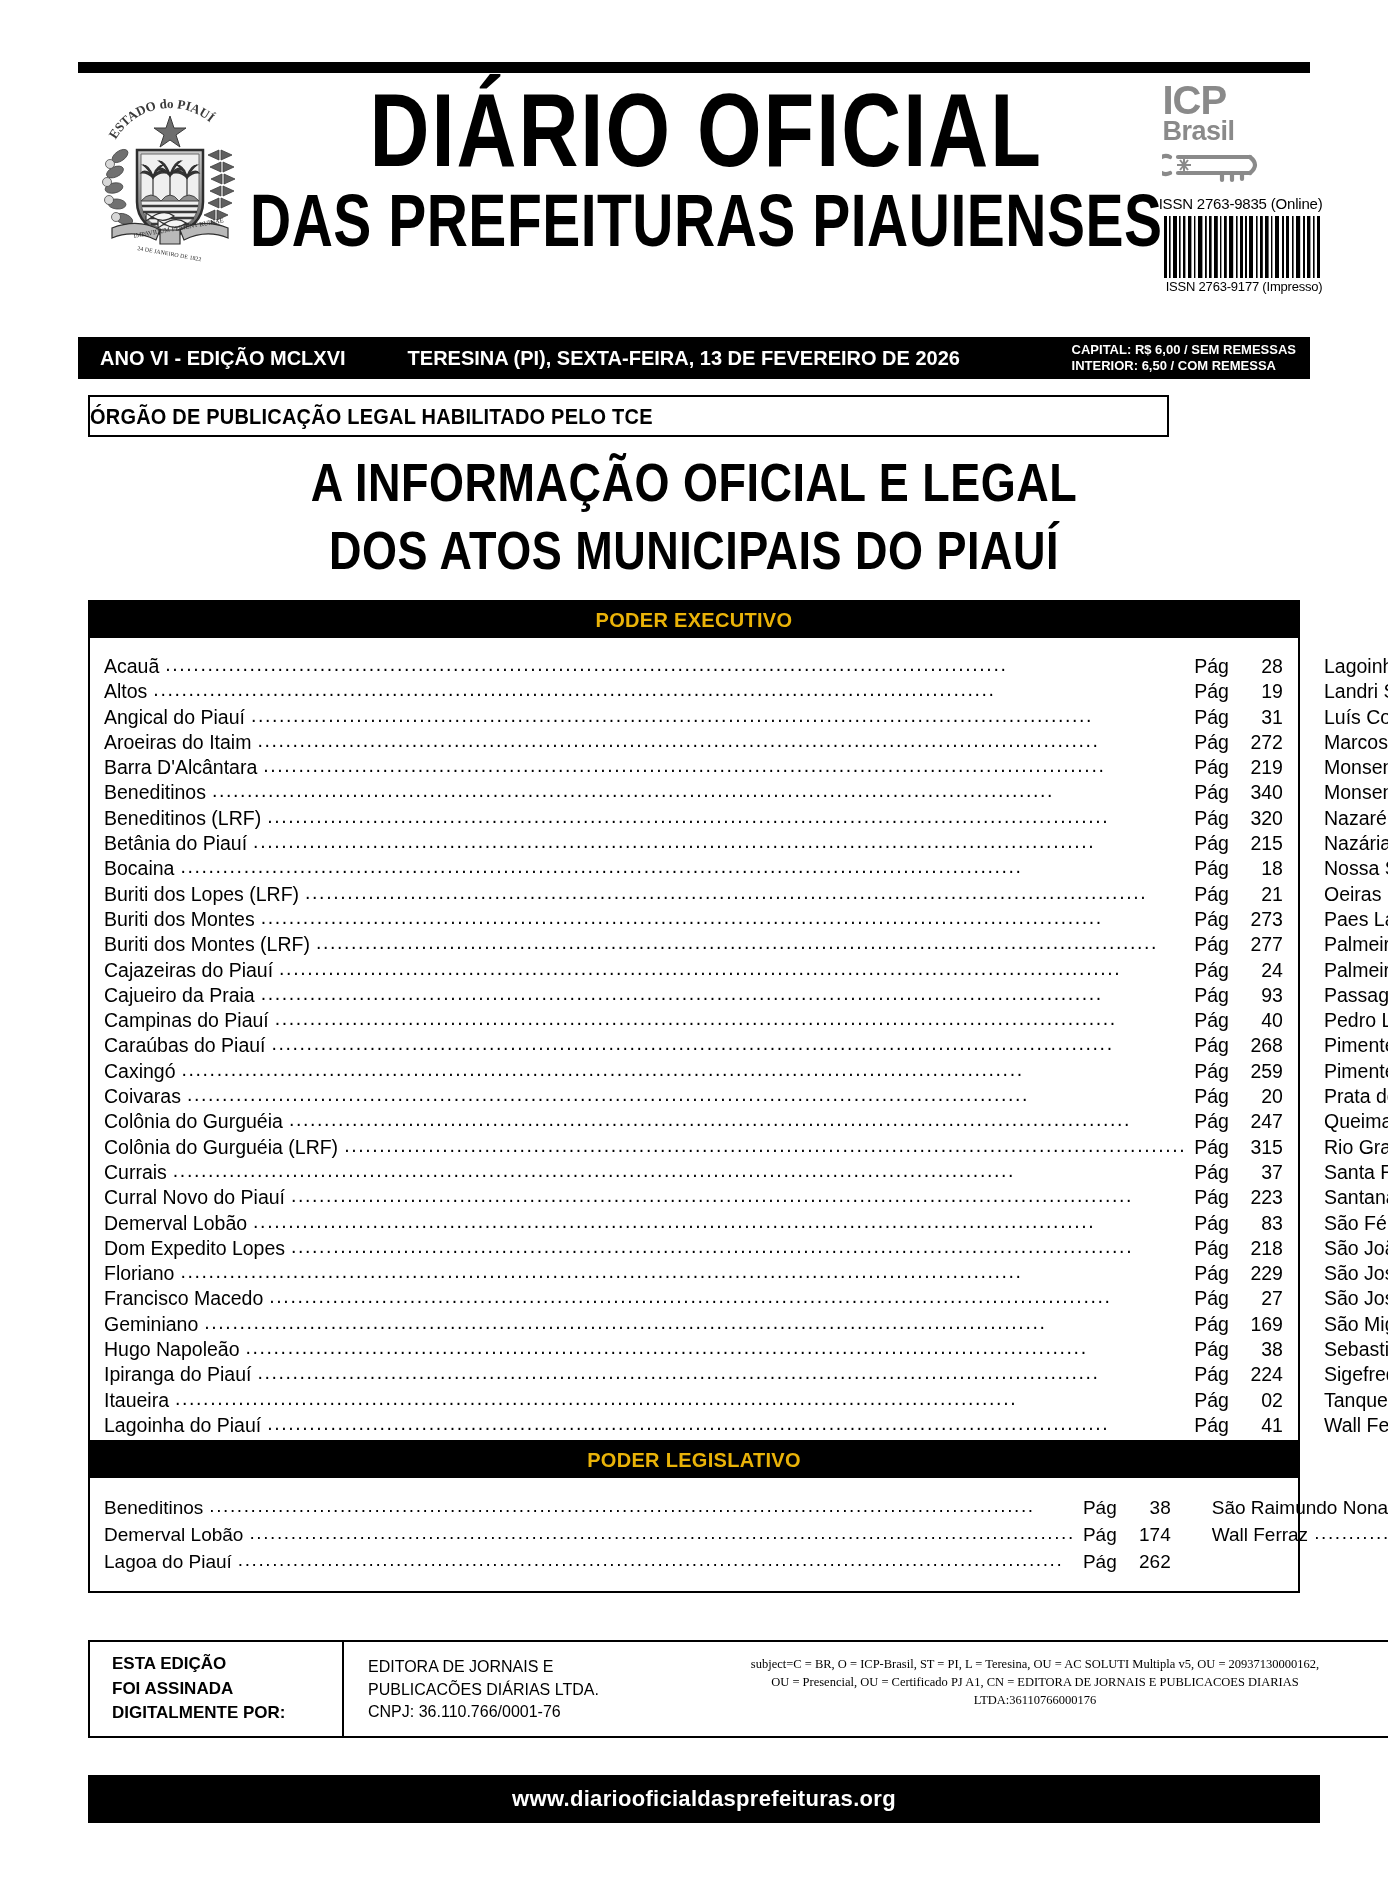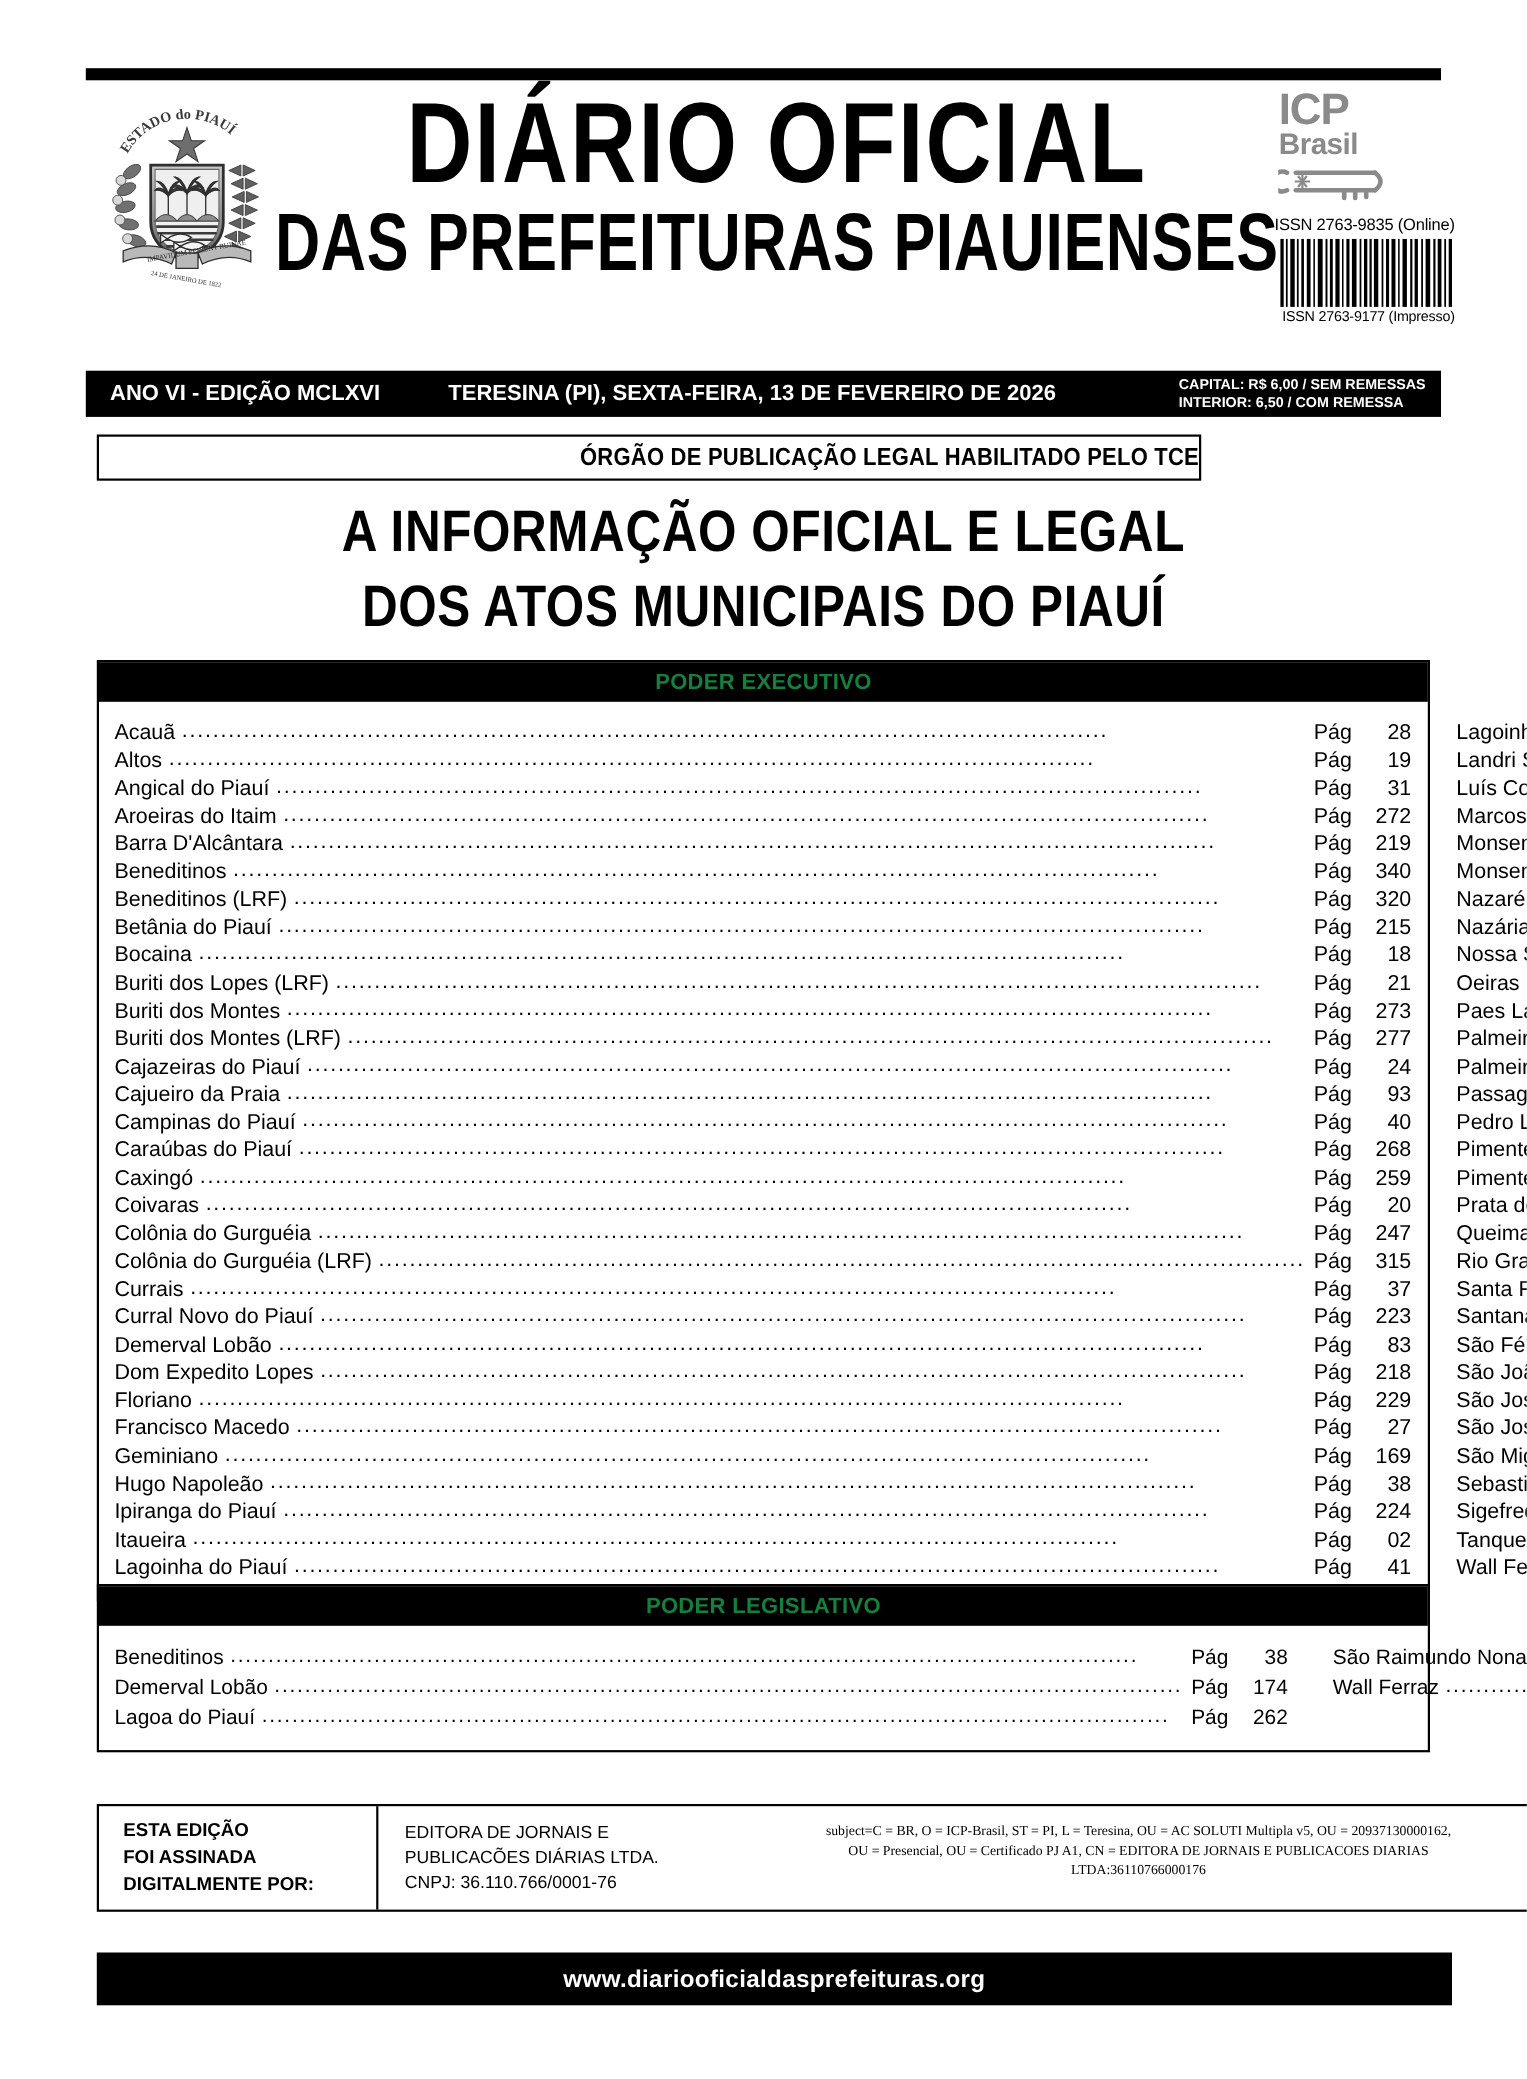--- a/index.html
+++ b/index.html
@@ -79,44 +79,44 @@
   }
   .datebar .place{
     font-size:20px;font-weight:700;margin-left:62px;white-space:nowrap;
   }
   .datebar .price{
     margin-left:auto;margin-right:14px;text-align:left;line-height:1.25;
   }
   .datebar .price div{font-size:13px;font-weight:700;white-space:nowrap;}
   
   .tce{
-    position:absolute;left:88px;top:395px;width:1004px;height:42px;
+    position:absolute;left:88px;top:395px;width:1081px;height:42px;
     border:2px solid #000;box-sizing:border-box;
-    display:flex;align-items:center;justify-content:flex-end;
+    display:flex;align-items:center;justify-content:flex-start;
   }
   .tce span{
     font-size:20px;font-weight:700;letter-spacing:0.2px;
     transform:scaleY(1.12);
   }
   
   .slogan{
     position:absolute;left:78px;top:455px;width:1232px;text-align:center;
   }
   .slogan div{
     font-size:45px;font-weight:700;line-height:1.25;letter-spacing:0.5px;
     transform:scaleY(1.18);
   }
   .slogan div:first-child{margin-bottom:12px;}
   
   .section-box{
     position:absolute;left:88px;width:1212px;
     border:2px solid #000;box-sizing:border-box;background:#fff;
   }
   .section-head{
-    background:#000;color:#15803d;height:36px;
+    background:#000;color:#eab308;height:36px;
     display:flex;align-items:center;justify-content:center;
   }
   .section-head span{font-size:20px;font-weight:700;letter-spacing:0.3px;}
   .cols{display:flex;padding:16px 14px 16px 14px;}
   .col{flex:1 1 50%;}
   .col.left{padding-right:31px;}
   .col.right{padding-left:10px;}
   .entry{
     display:flex;align-items:baseline;
     font-size:19.5px;line-height:25.3px;white-space:nowrap;

